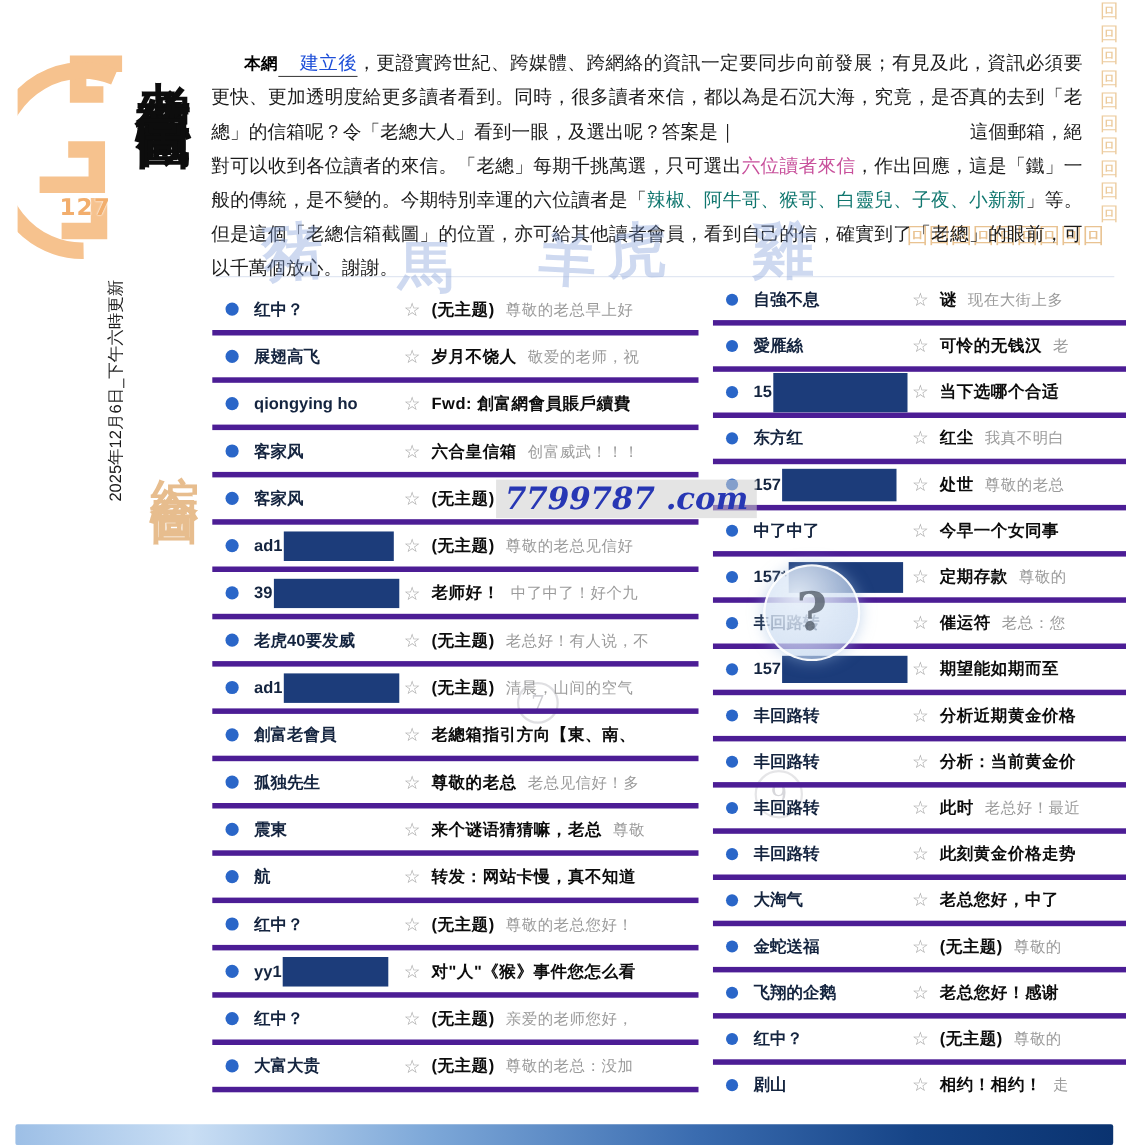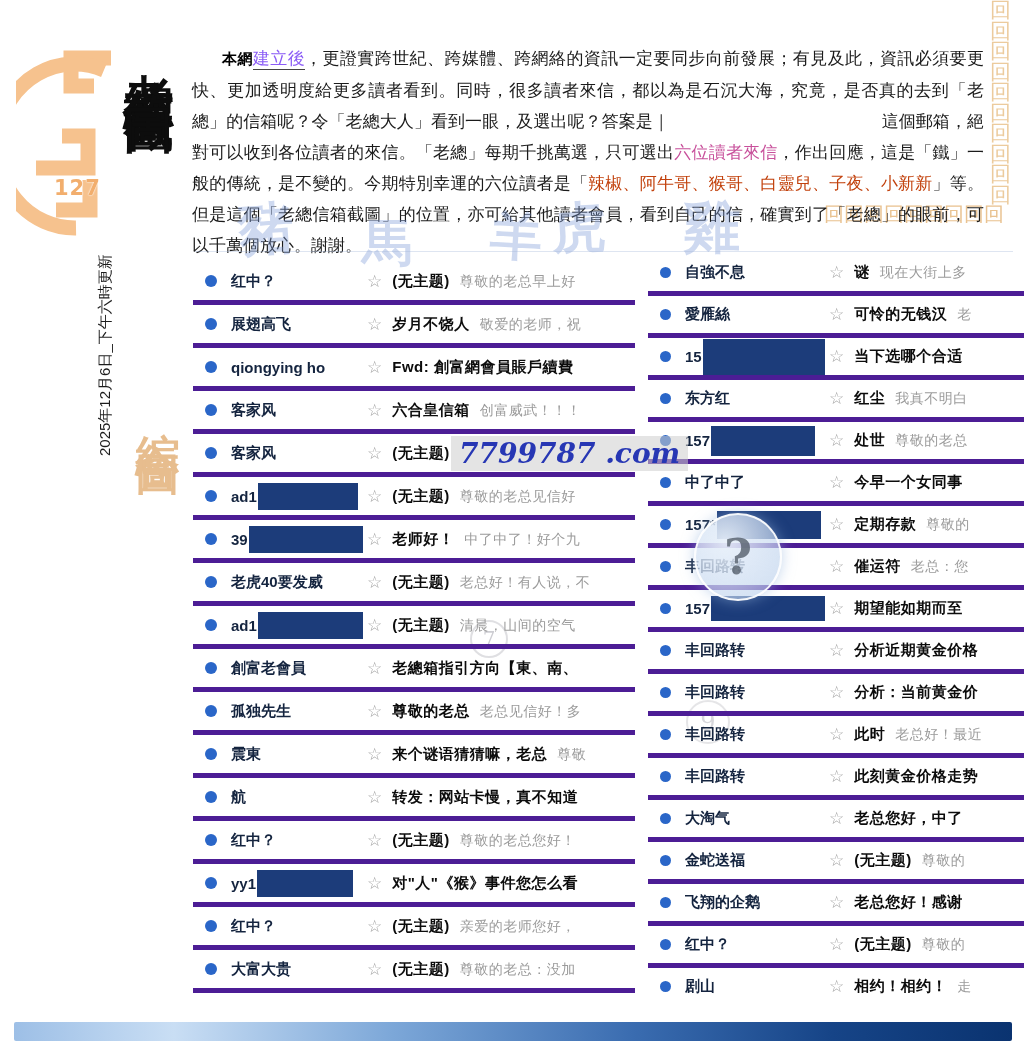--- a/index.html
+++ b/index.html
@@ -17,28 +17,28 @@
   .vsub{position:absolute;left:129px;top:398px;writing-mode:vertical-rl;text-orientation:upright;
         font-family:"DejaVu Serif",serif;font-weight:bold;font-size:44px;
         letter-spacing:11px;color:#e7bd8e;}
   .vdate{position:absolute;left:96px;top:456px;transform:rotate(-90deg);transform-origin:0 0;
          font-size:15px;color:#1c1c1c;white-space:nowrap;font-family:"Liberation Sans",sans-serif;}
 
   
   .intro{position:absolute;left:192px;top:26px;width:792px;font-family:"DejaVu Serif",serif;
          font-size:17px;line-height:31px;color:#1b1b1b;text-align:justify;text-indent:30px;}
   .lead-bold{font-weight:bold;font-size:15px;color:#000;}
-  .lead-light{color:#8b5cf6;border-bottom:1.5px solid #444;padding-bottom:1px;}
+  .lead-light{color:#1d4ed8;border-bottom:1.5px solid #444;padding-bottom:1px;padding-left:20px;}
   .blank-gap{display:inline-block;width:212px;}
   .hl-pink{color:#c8509b;}
-  .hl-red{color:#c2410c;}
+  .hl-red{color:#0f766e;}
 
   
   .m-v{position:absolute;right:7px;top:0;width:27px;height:208px;overflow:hidden;
-       color:#eccb9d;font-size:21px;line-height:20.5px;word-break:break-all;text-align:left;
+       color:#eccb9d;font-size:17px;line-height:20.5px;word-break:break-all;text-align:right;
        font-family:"DejaVu Sans",sans-serif;}
   .m-h{position:absolute;right:8px;top:201px;width:192px;height:22px;overflow:hidden;
        color:#e9c392;font-size:20px;letter-spacing:0;white-space:nowrap;
        font-family:"DejaVu Sans",sans-serif;}
 
   
   .zodiac{position:absolute;font-family:"DejaVu Serif",serif;font-weight:bold;
           color:rgba(125,155,215,0.38);}
   .faint-line{position:absolute;left:195px;top:251px;width:818px;height:1px;
               background:rgba(160,180,215,0.35);}

